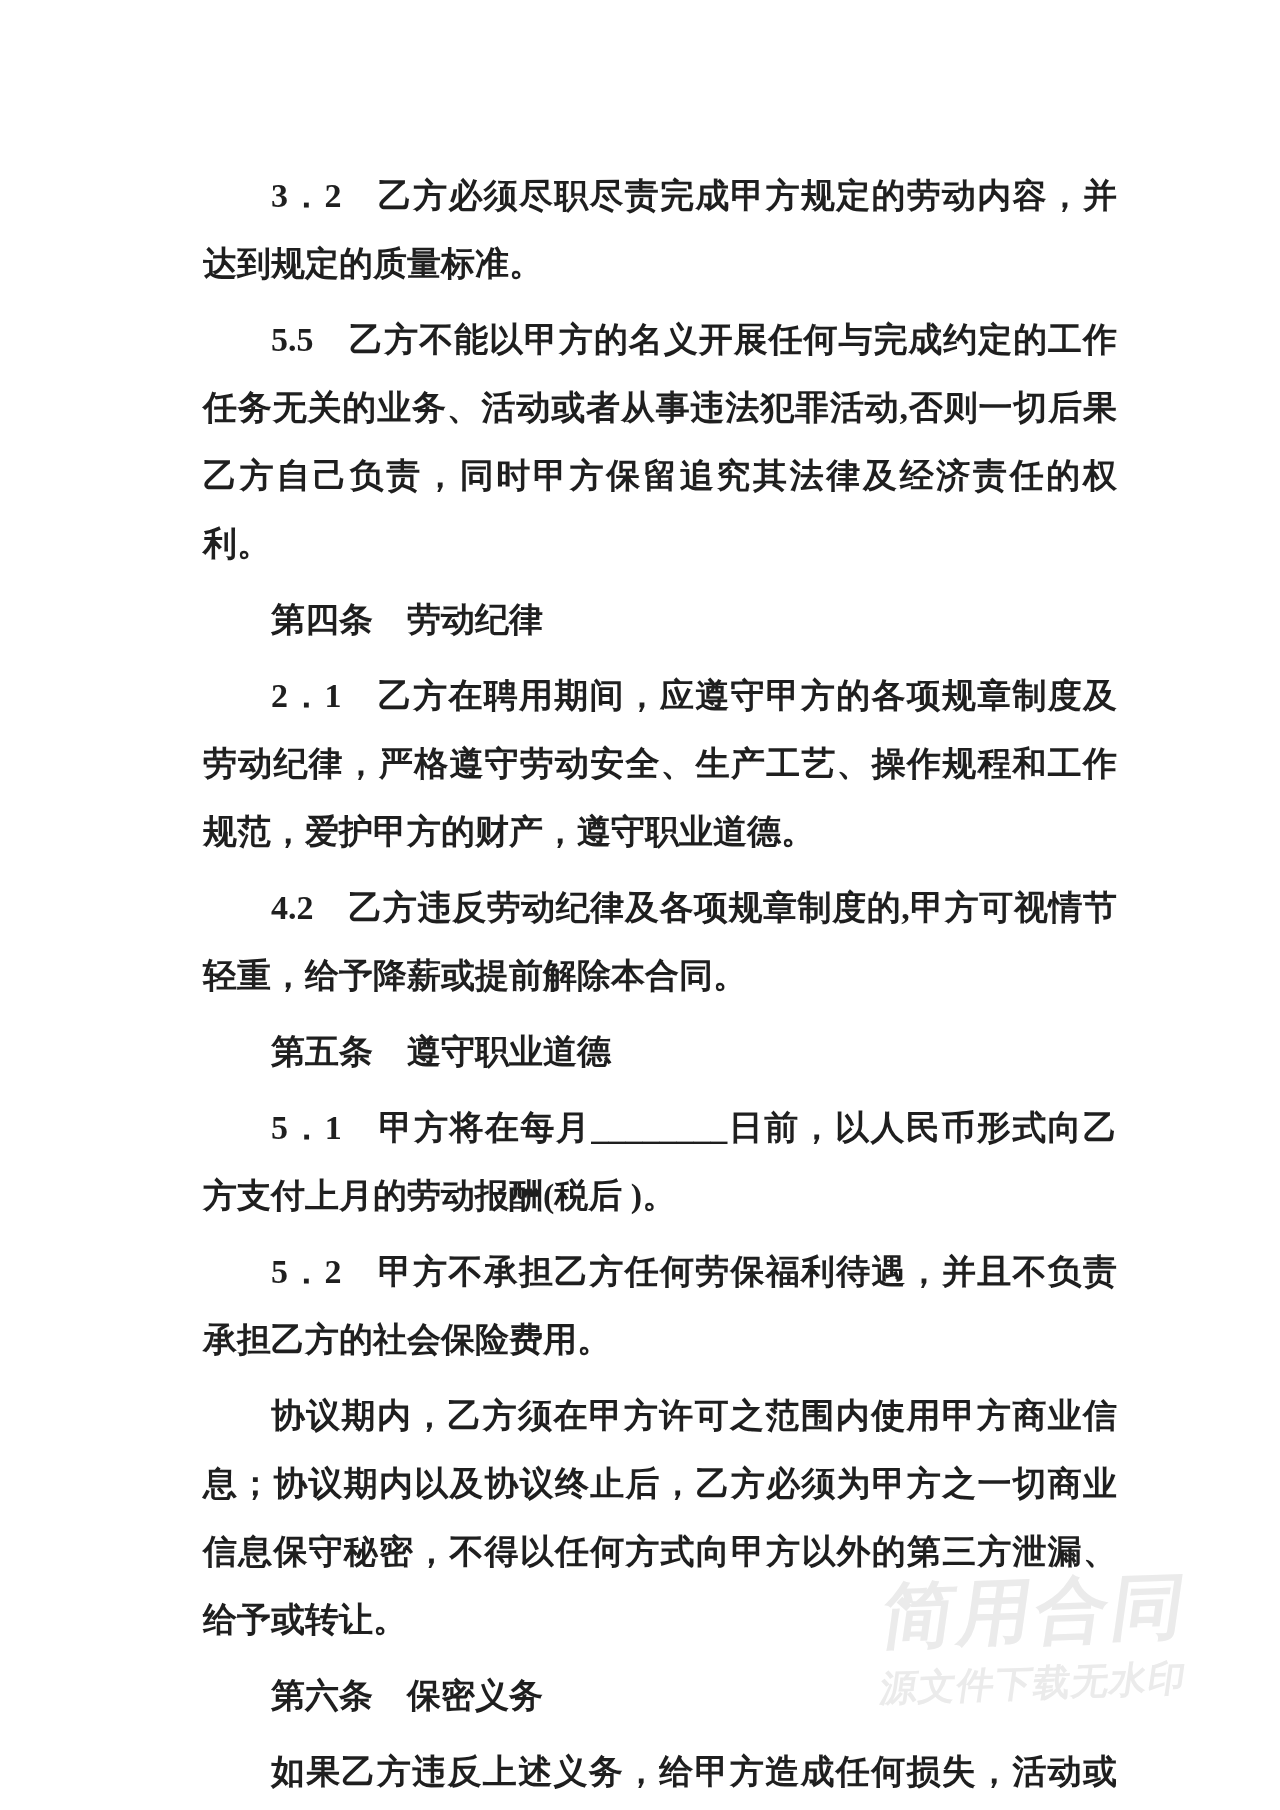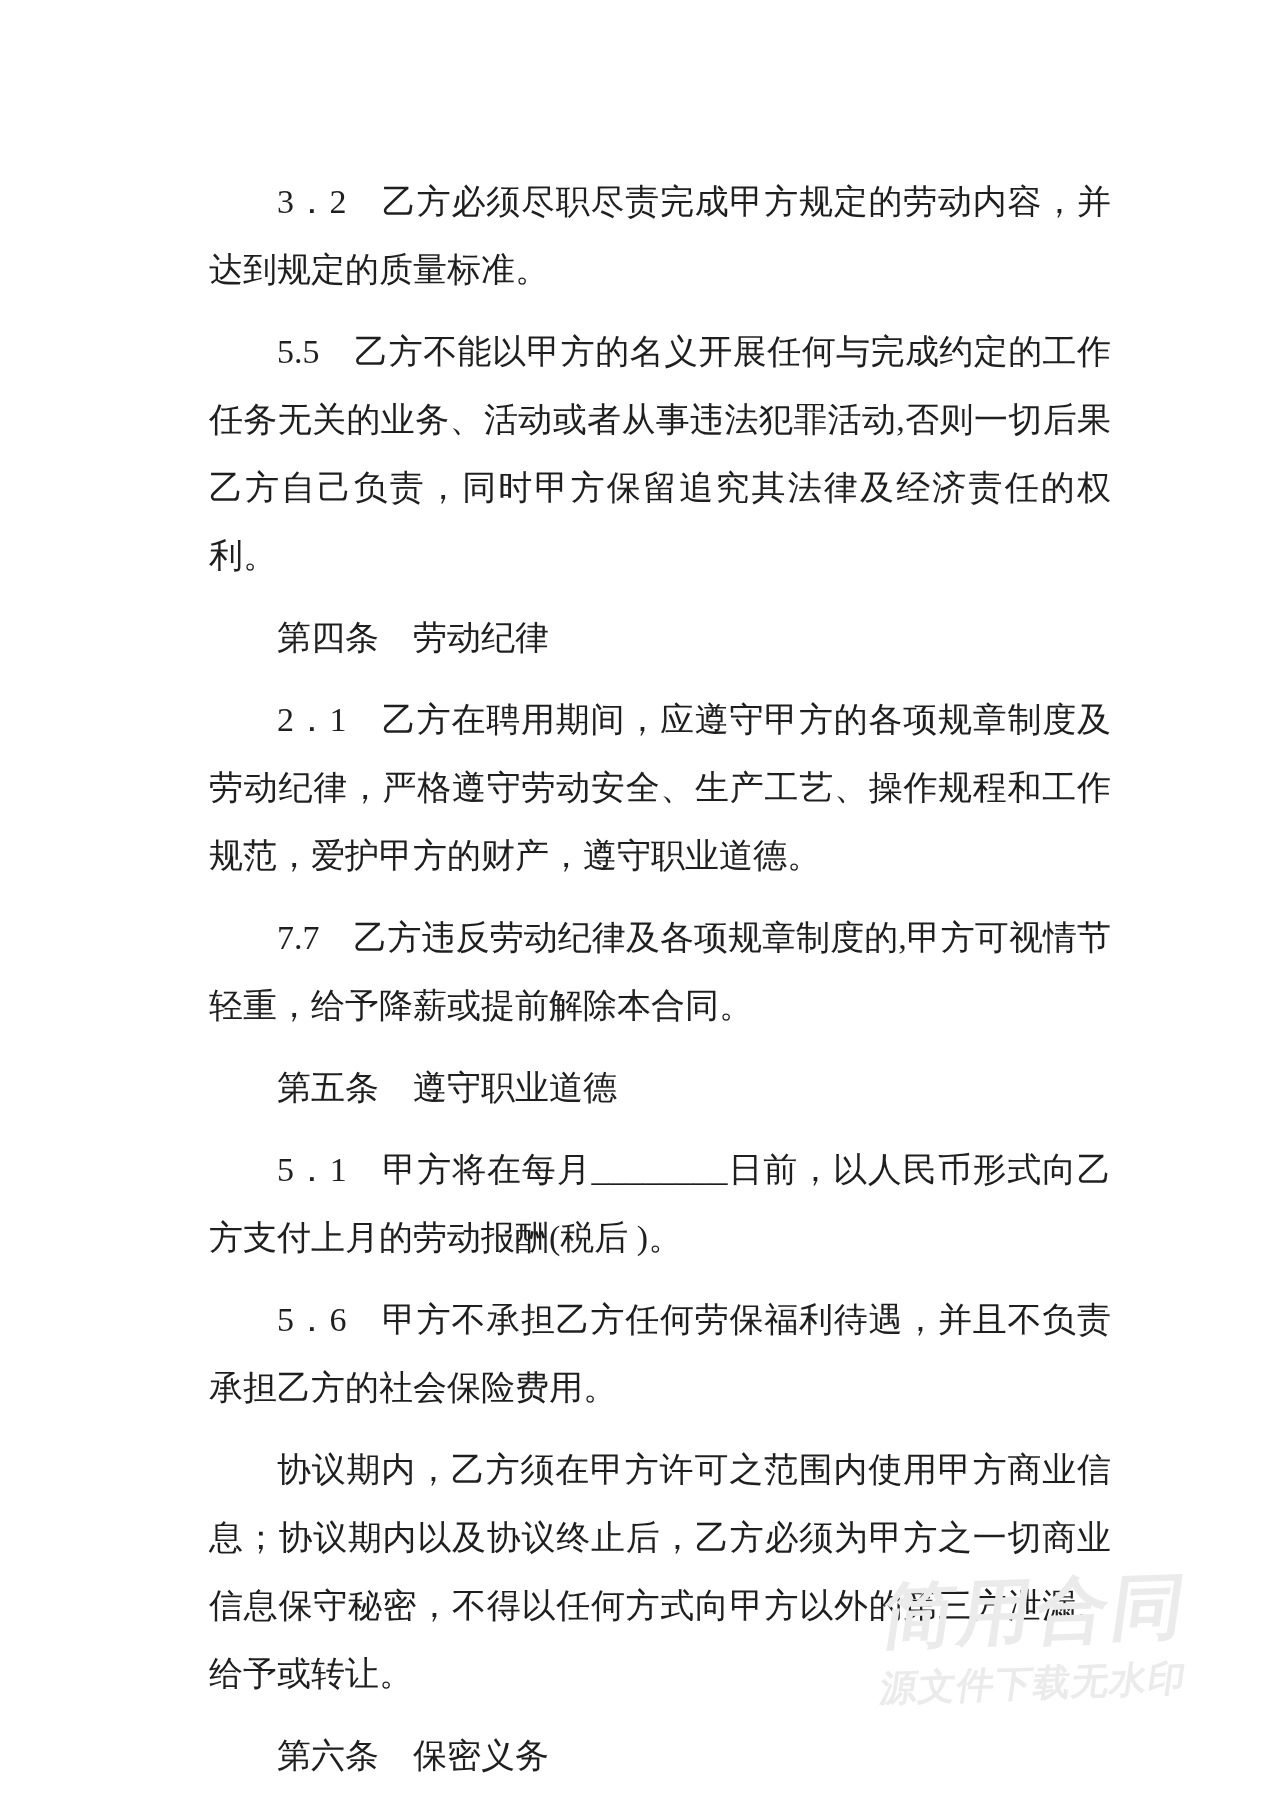--- a/index.html
+++ b/index.html
@@ -20,24 +20,25 @@
     top: 154px;
     width: 930px;
     font-family: "Liberation Serif", "DejaVu Serif", serif;
     font-size: 34px;
     line-height: 68px;
     color: #1f1f1f;
     text-align: justify;
     text-justify: inter-ideograph;
   }
   .content p {
-    margin: 14px;
+    margin: 8px;
     padding: 0;
     text-indent: 2em;
     word-break: break-all;
+    font-weight: bold;
   }
   .watermark {
     position: absolute;
     left: 878px;
     top: 1580px;
     width: 330px;
     pointer-events: none;
   }
   .wm-title {
     font-family: "Liberation Sans", "DejaVu Sans", sans-serif;
@@ -64,24 +65,24 @@
 </head>
 <body>
 
 <div class="page">
 
   <div class="content">
     <p>3．2　乙方必须尽职尽责完成甲方规定的劳动内容，并达到规定的质量标准。</p>
     <p>5.5　乙方不能以甲方的名义开展任何与完成约定的工作任务无关的业务、活动或者从事违法犯罪活动,否则一切后果乙方自己负责，同时甲方保留追究其法律及经济责任的权利。</p>
     <p>第四条　劳动纪律</p>
     <p>2．1　乙方在聘用期间，应遵守甲方的各项规章制度及劳动纪律，严格遵守劳动安全、生产工艺、操作规程和工作规范，爱护甲方的财产，遵守职业道德。</p>
-    <p>7.7　乙方违反劳动纪律及各项规章制度的,甲方可视情节轻重，给予降薪或提前解除本合同。</p>
+    <p>4.2　乙方违反劳动纪律及各项规章制度的,甲方可视情节轻重，给予降薪或提前解除本合同。</p>
     <p>第五条　遵守职业道德</p>
     <p>5．1　甲方将在每月________日前，以人民币形式向乙方支付上月的劳动报酬(税后 )。</p>
-    <p>5．6　甲方不承担乙方任何劳保福利待遇，并且不负责承担乙方的社会保险费用。</p>
+    <p>5．2　甲方不承担乙方任何劳保福利待遇，并且不负责承担乙方的社会保险费用。</p>
     <p>协议期内，乙方须在甲方许可之范围内使用甲方商业信息；协议期内以及协议终止后，乙方必须为甲方之一切商业信息保守秘密，不得以任何方式向甲方以外的第三方泄漏、给予或转让。</p>
     <p>第六条　保密义务</p>
     <p>如果乙方违反上述义务，给甲方造成任何损失，活动或者从事违法犯罪活动。</p>
   </div>
 
   <div class="watermark">
     <div class="wm-title" style="color: rgb(235, 235, 235);">简用合同</div>
     <div class="wm-subtitle" style="color: rgb(235, 235, 235);">源文件下载无水印</div>
   </div>
 

